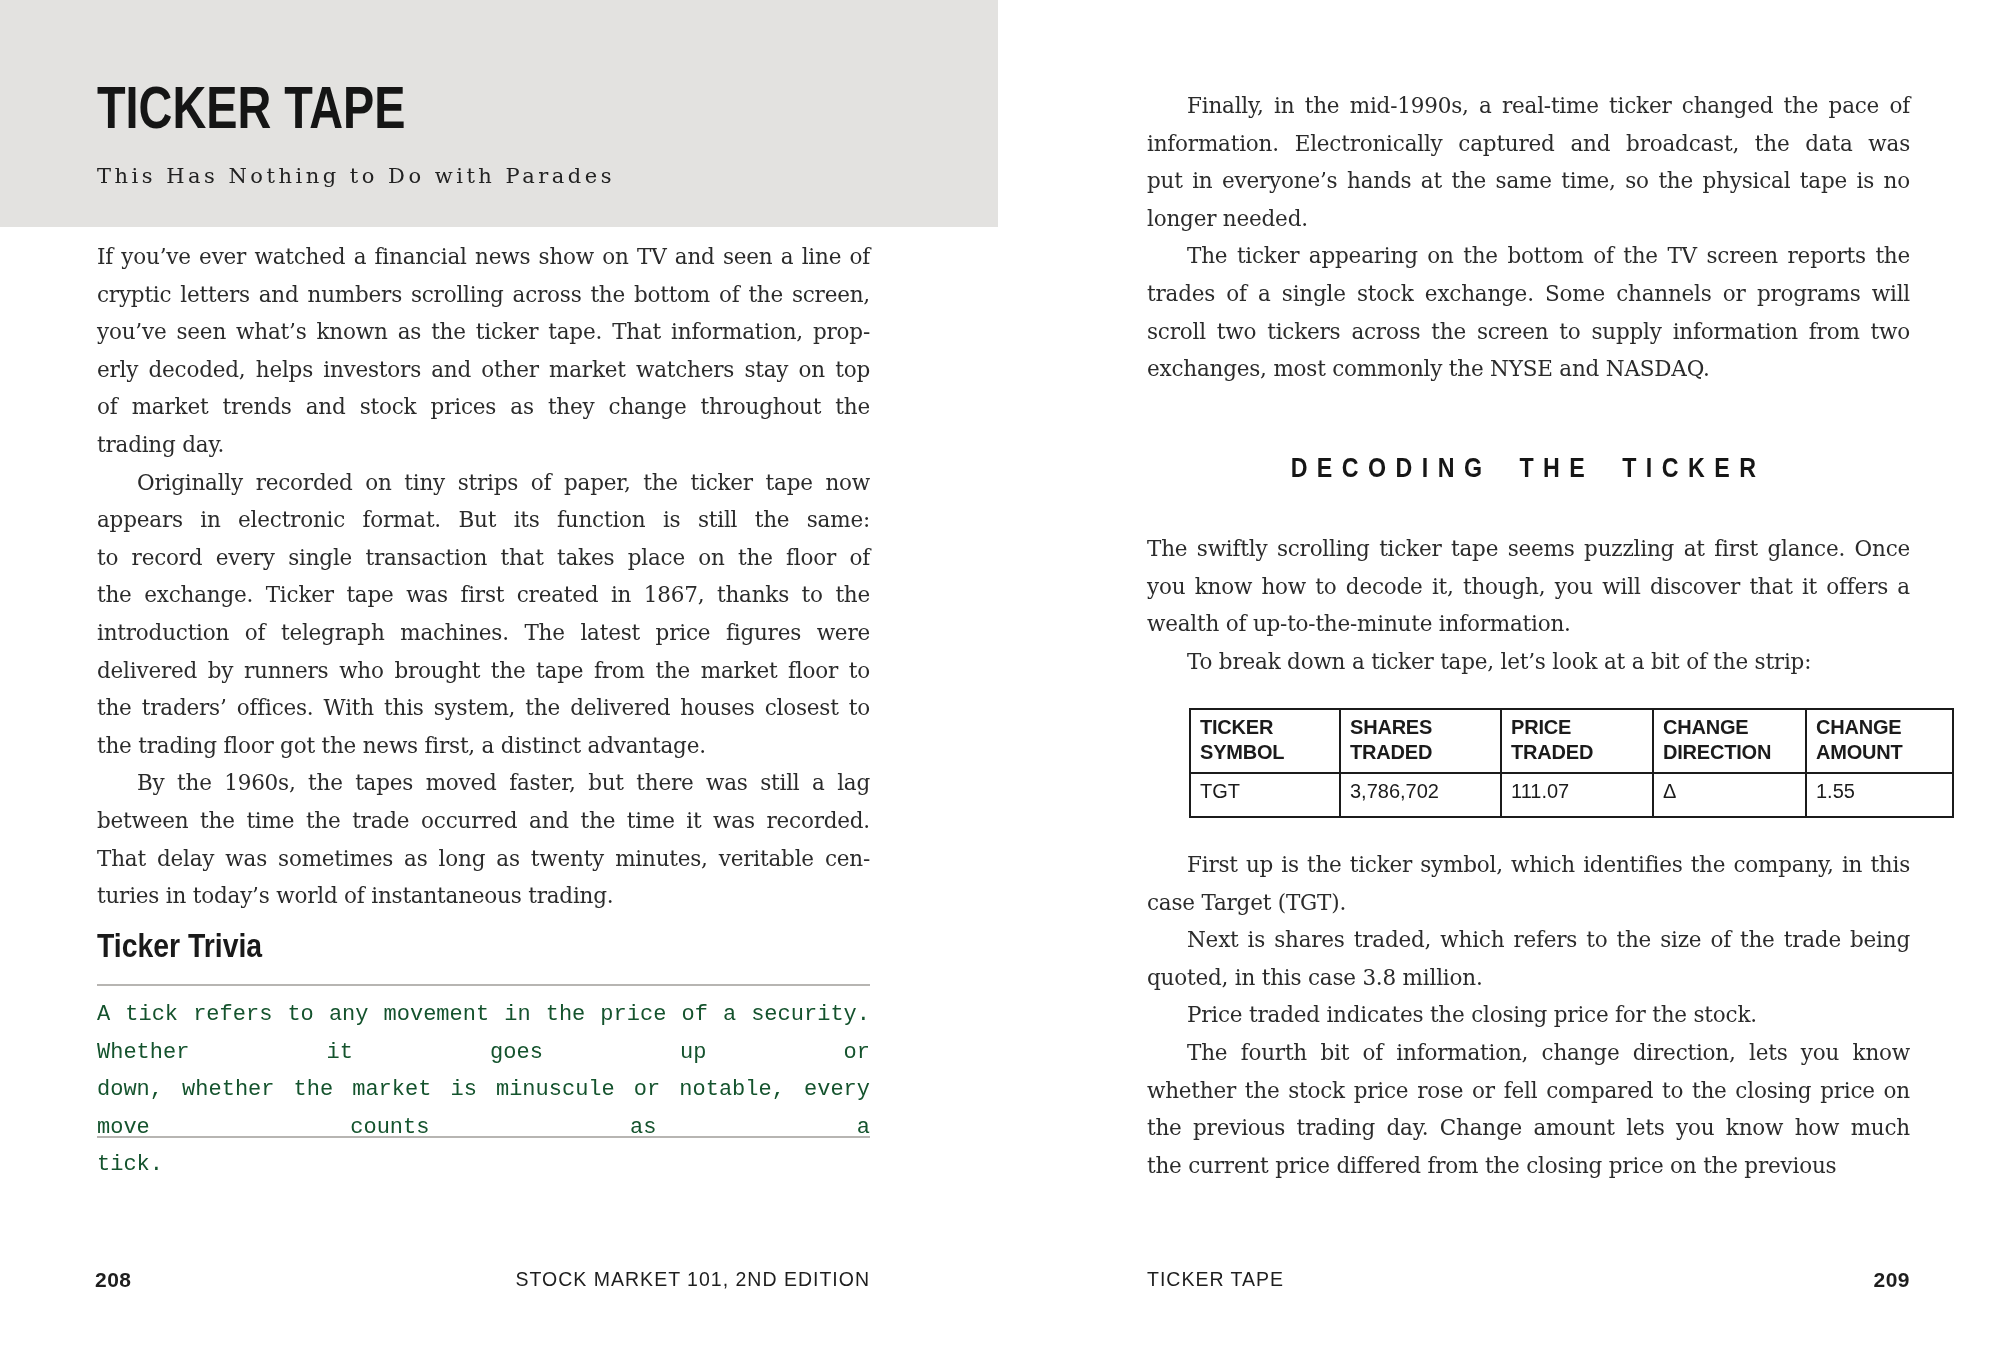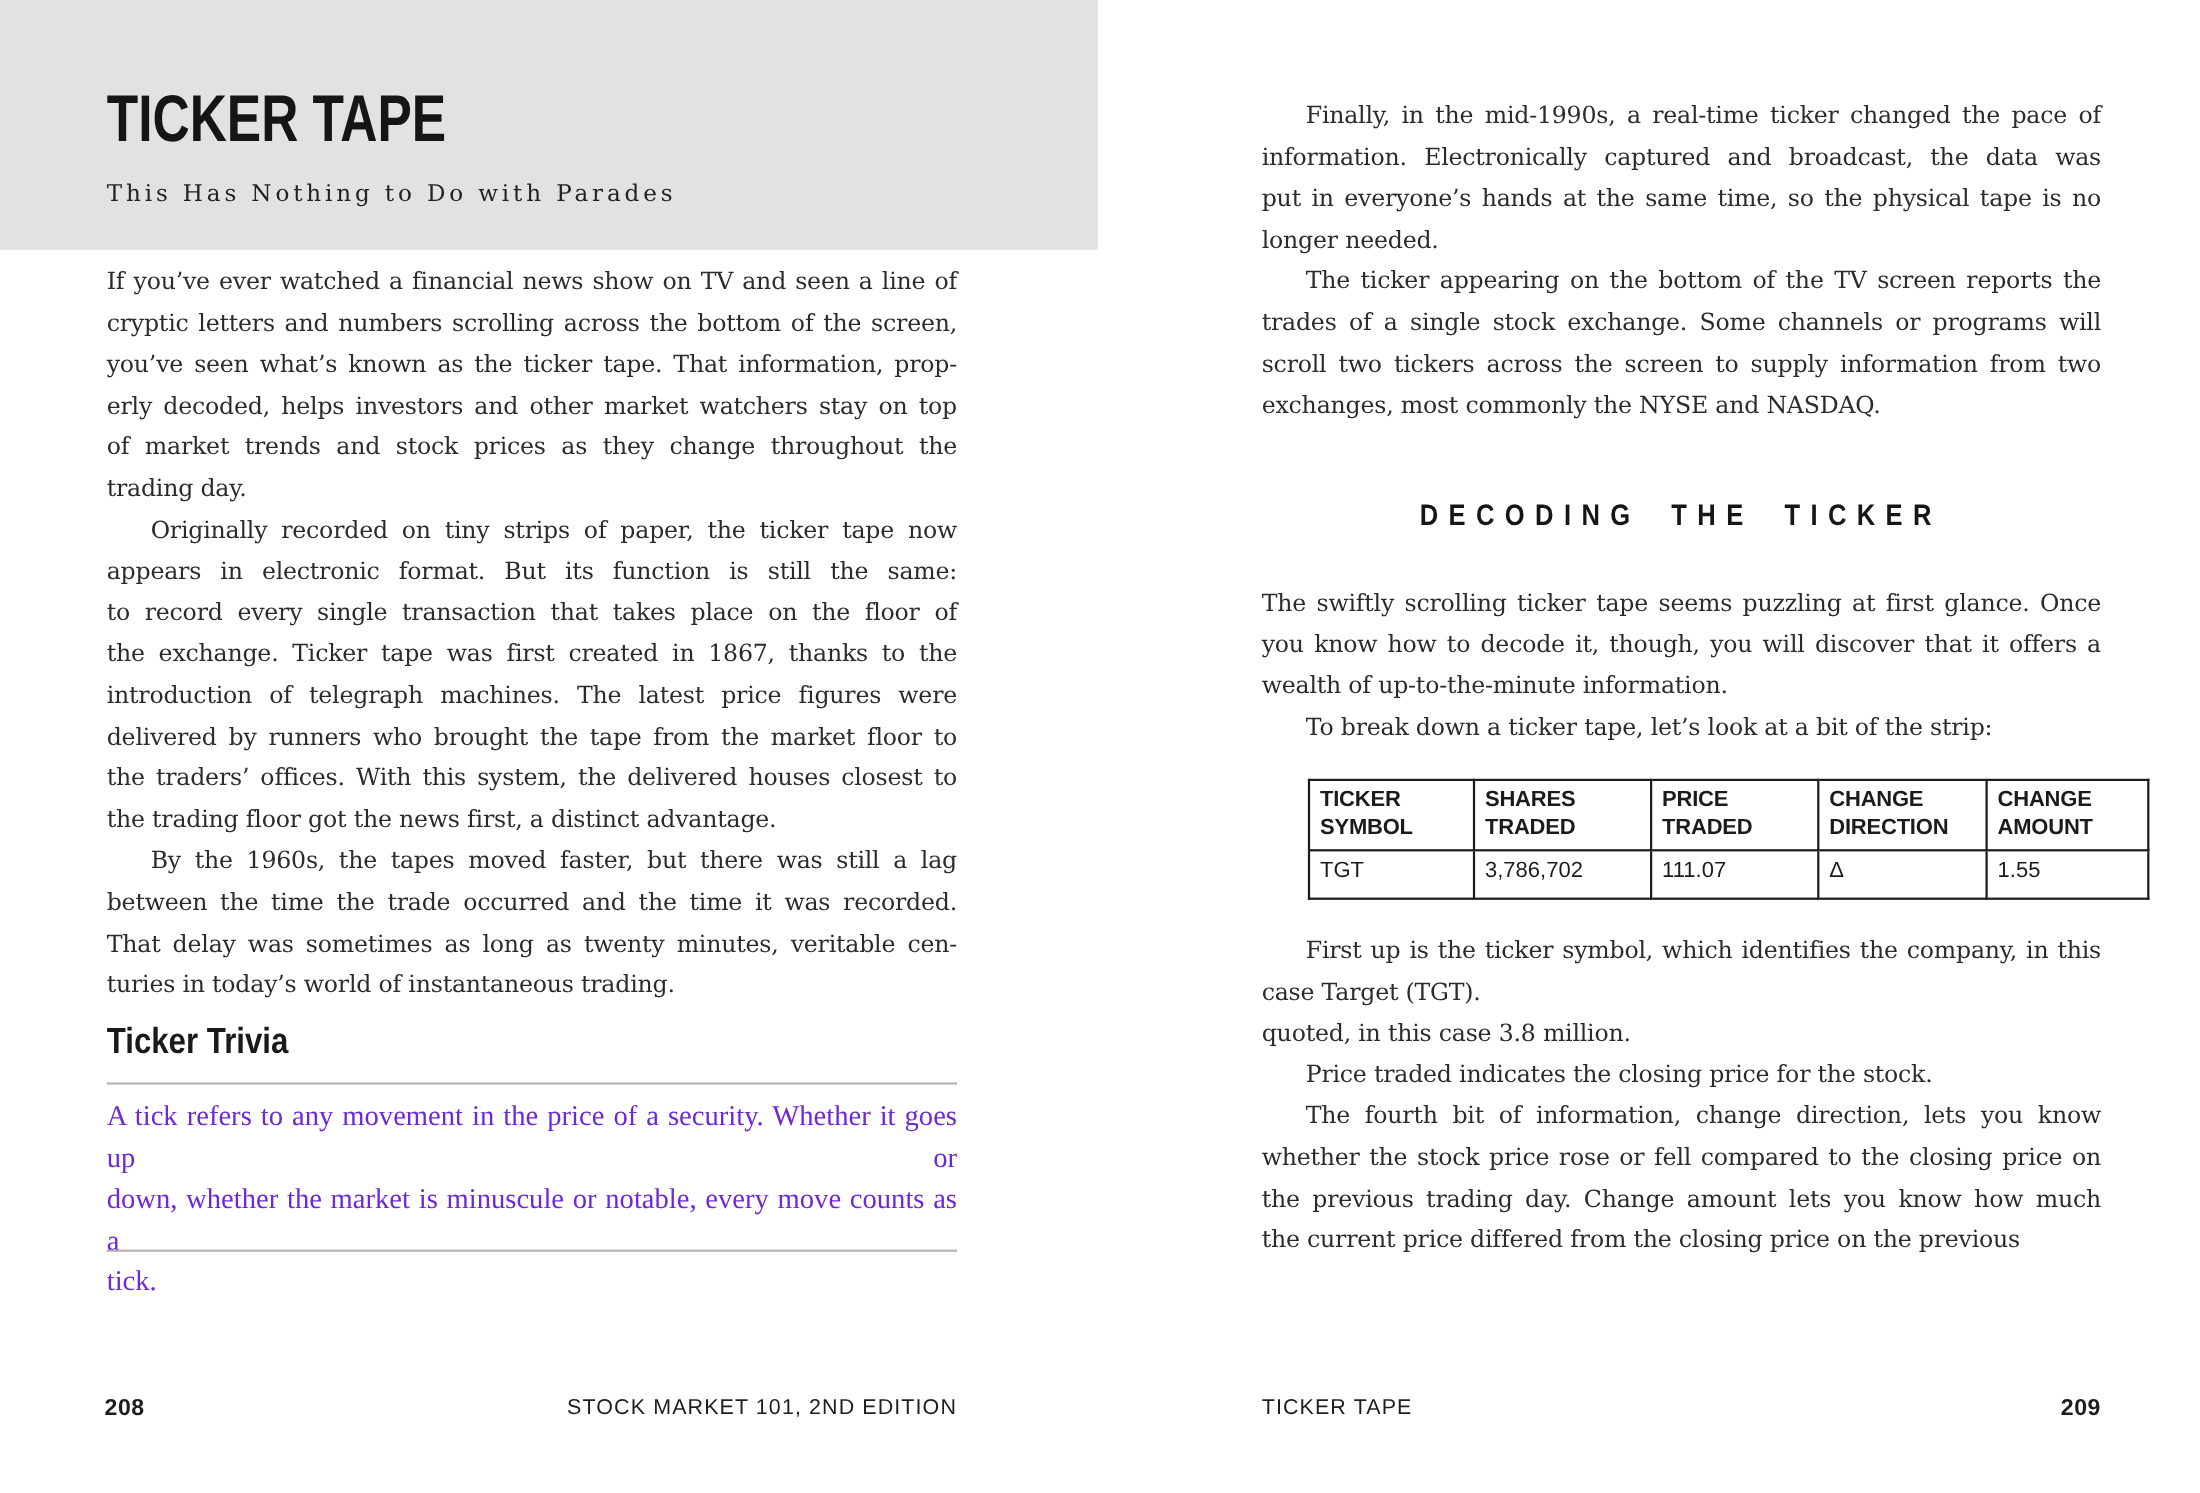--- a/index.html
+++ b/index.html
@@ -33,22 +33,22 @@
   .tline.last { text-align-last:left; }
   .tline.indent { text-indent:40px; }
   .trivia-head {
     position:absolute; left:97px; top:928px; width:773px; margin:0;
     font-family:"Liberation Sans", sans-serif; font-weight:700;
     font-size:33px; line-height:36px; color:#1a1a1a;
     border-bottom:2px solid #b7b5b2; padding-bottom:20px; white-space:nowrap;
   }
   .trivia-body {
     position:absolute; left:97px; top:996px; width:773px;
-    font-family:Liberation Serif, serif; font-size:26px;
-    line-height:37.6px; color:#6d28d9;
+    font-family:Liberation Mono, monospace; font-size:22px;
+    line-height:37.6px; color:#14532d;
   }
   .rule {
     position:absolute; left:97px; top:1136px; width:773px; height:2px;
     background:#b7b5b2;
   }
   .page-footer {
     position:absolute; top:1268px; display:flex; justify-content:space-between;
     align-items:flex-start; font-family:"Liberation Sans", sans-serif; color:#1e1e1e;
   }
   .footer-left  { left:95px;  width:775px; }
@@ -185,20 +185,21 @@
           </tr>
         </tbody>
     </table>
 
     <div class="body-col rbot">
       <div class="para">
           <div class="tline indent">First up is the ticker symbol, which identifies the company, in this</div>
           <div class="tline last">case Target (TGT).</div>
         </div>
       <div class="para">
+          <div class="tline indent">Next is shares traded, which refers to the size of the trade being</div>
           <div class="tline last">quoted, in this case 3.8 million.</div>
         </div>
       <div class="para">
           <div class="tline last indent">Price traded indicates the closing price for the stock.</div>
         </div>
       <div class="para">
           <div class="tline indent">The fourth bit of information, change direction, lets you know</div>
           <div class="tline">whether the stock price rose or fell compared to the closing price on</div>
           <div class="tline">the previous trading day. Change amount lets you know how much</div>
           <div class="tline last">the current price differed from the closing price on the previous</div>

